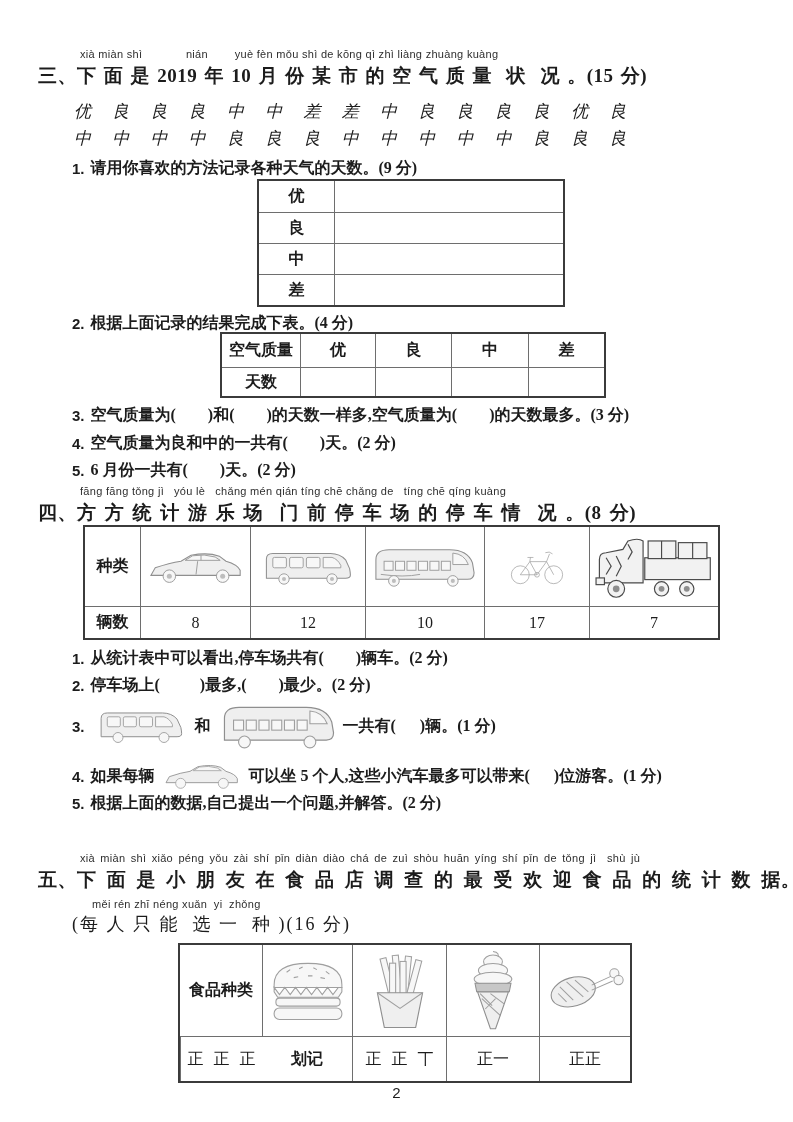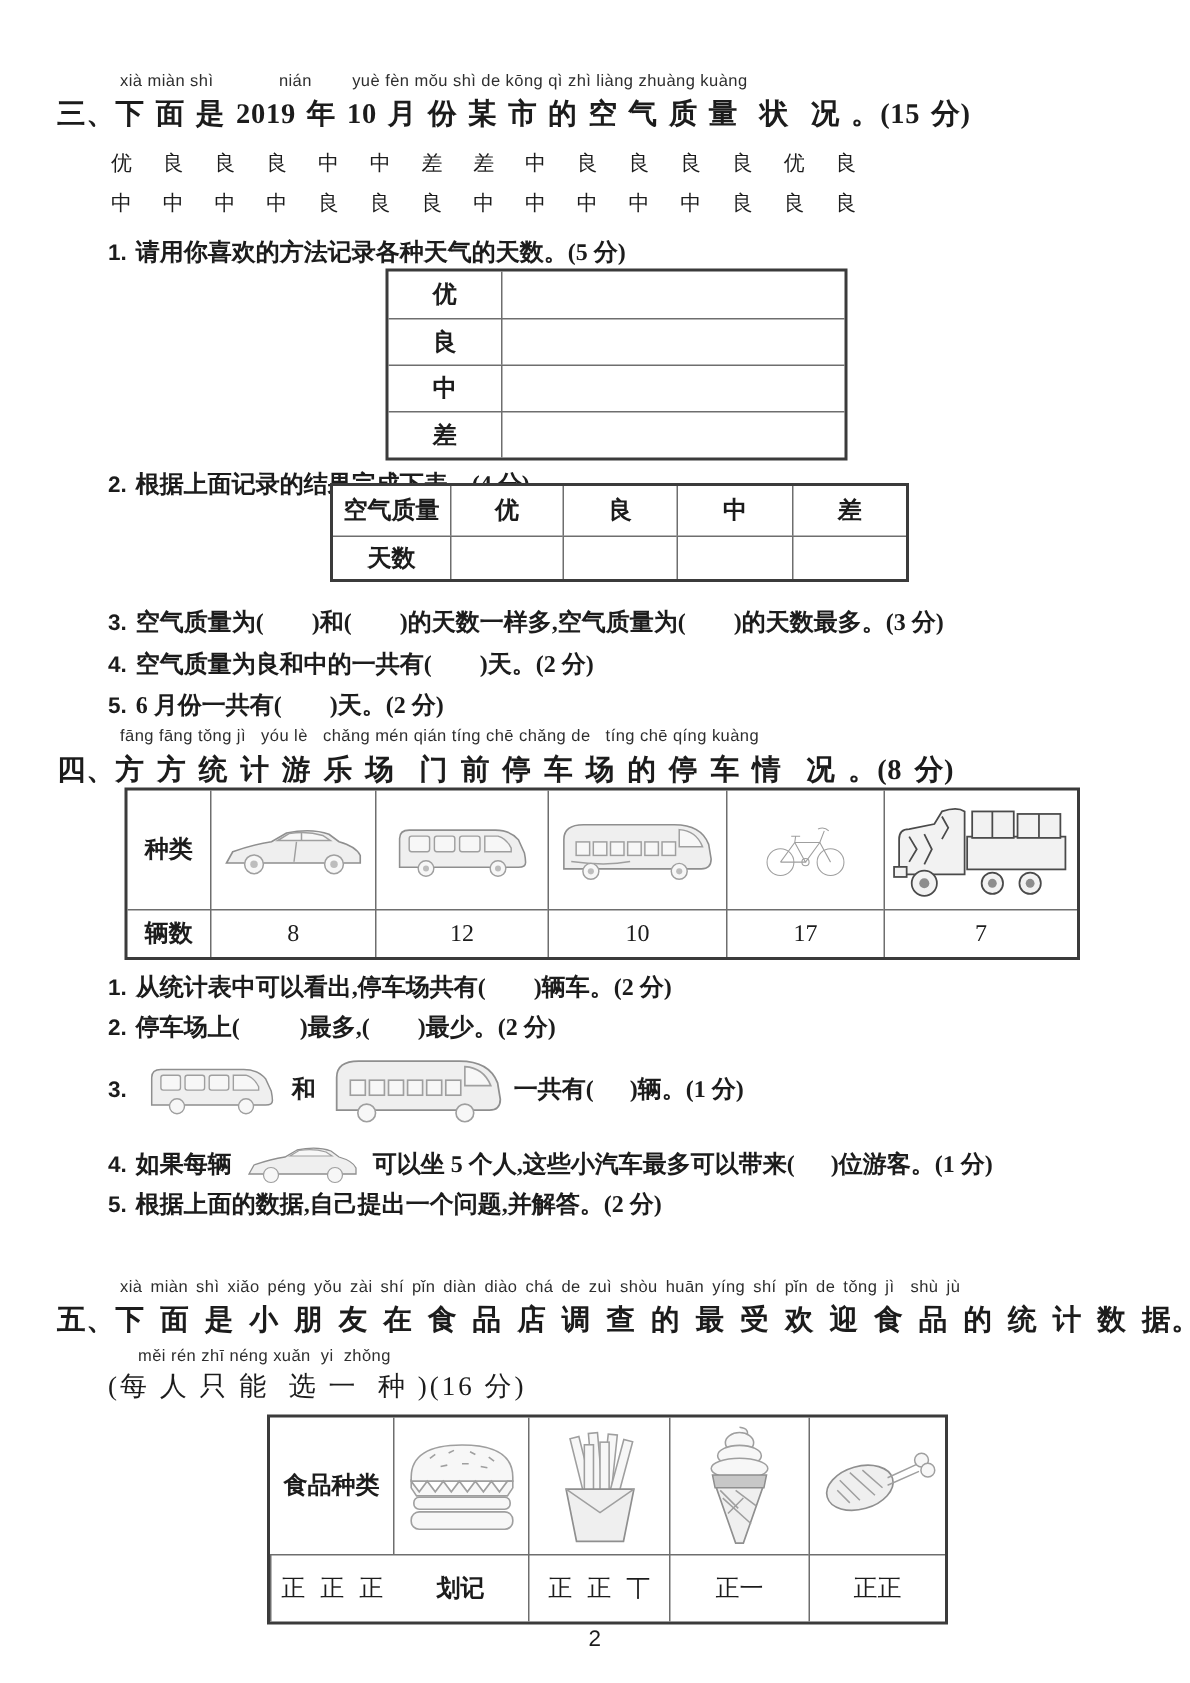--- a/index.html
+++ b/index.html
@@ -11,21 +11,21 @@
   }
   .abs { position:absolute; white-space:pre; }
   .pinyin {
     font-family:"Liberation Sans","DejaVu Sans",sans-serif;
     font-size:11px; color:#2e2e2e; letter-spacing:0.3px;
   }
   .title { font-size:19px; font-weight:700; letter-spacing:0.5px; }
   .t3 { word-spacing:2px; }
   .t4 { word-spacing:3px;font-family:Liberation Serif, serif; }
   .t5 { word-spacing:5px; }
-  .airrow { font-size:14px; word-spacing:17px; font-weight:500; }
+  .airrow { font-size:17px; word-spacing:17px; font-weight:500;font-style:italic; }
   .qline { font-size:16px; font-weight:600; }
   .qnum { font-weight:700; margin-right:6px; font-family:"Liberation Sans","DejaVu Sans",sans-serif; font-size:15px; }
   .flexline { display:flex; align-items:center; }
   .subtitle { font-size:18px; font-weight:400; letter-spacing:2px; }
 
   
   .grid { position:absolute; display:grid; border:2px solid #3b3b3b; background:#fff; }
   .cell { display:flex; align-items:center; justify-content:center;
           border-left:1px solid #6e6e6e; border-top:1px solid #6e6e6e;
           font-size:16px; font-weight:500; }
@@ -48,40 +48,40 @@
 <div class="page">
 
   <div class="abs pinyin" style="left:80px; top:36px;">xià miàn shì             nián        yuè fèn mǒu shì de kōng qì zhì liàng zhuàng kuàng</div>
   <div class="abs title t3" style="left:38px; top:51px;">三、下 面 是 2019 年 10 月 份 某 市 的 空 气 质 量  状  况 。(15 分)</div>
 
   <div class="abs airrow" style="left:74px; top:88px;">优 良 良 良 中 中 差 差 中 良 良 良 良 优 良</div>
   <div class="abs airrow" style="left:74px; top:115px;">中 中 中 中 良 良 良 中 中 中 中 中 良 良 良</div>
 
   <div class="abs qline flexline" style="left:72px; top:146px;">
     <span class="qnum">1.</span>
-    <span>请用你喜欢的方法记录各种天气的天数。(5 分)</span>
+    <span>请用你喜欢的方法记录各种天气的天数。(9 分)</span>
   </div>
 
   <div class="grid" style="left:257px; top:167px; grid-template-columns:75px 229px; grid-auto-rows:31px;">
     <div class="cell c0 r0 hdr">优</div>
     <div class="cell r0"></div>
     <div class="cell c0 hdr">良</div>
     <div class="cell"></div>
     <div class="cell c0 hdr">中</div>
     <div class="cell"></div>
     <div class="cell c0 hdr">差</div>
     <div class="cell"></div>
   </div>
 
   <div class="abs qline flexline" style="left:72px; top:301px;">
     <span class="qnum">2.</span>
     <span>根据上面记录的结果完成下表。(4 分)</span>
   </div>
 
-  <div class="grid" style="left:220px; top:310px; grid-template-columns:78px 75px 76px 77px 76px; grid-template-rows:33px 29px;">
+  <div class="grid" style="left:220px; top:320px; grid-template-columns:78px 75px 76px 77px 76px; grid-template-rows:33px 29px;">
     <div class="cell c0 r0 hdr">空气质量</div>
     <div class="cell r0 hdr">优</div>
     <div class="cell r0 hdr">良</div>
     <div class="cell r0 hdr">中</div>
     <div class="cell r0 hdr">差</div>
     <div class="cell c0 hdr">天数</div>
     <div class="cell"></div>
     <div class="cell"></div>
     <div class="cell"></div>
     <div class="cell"></div>

